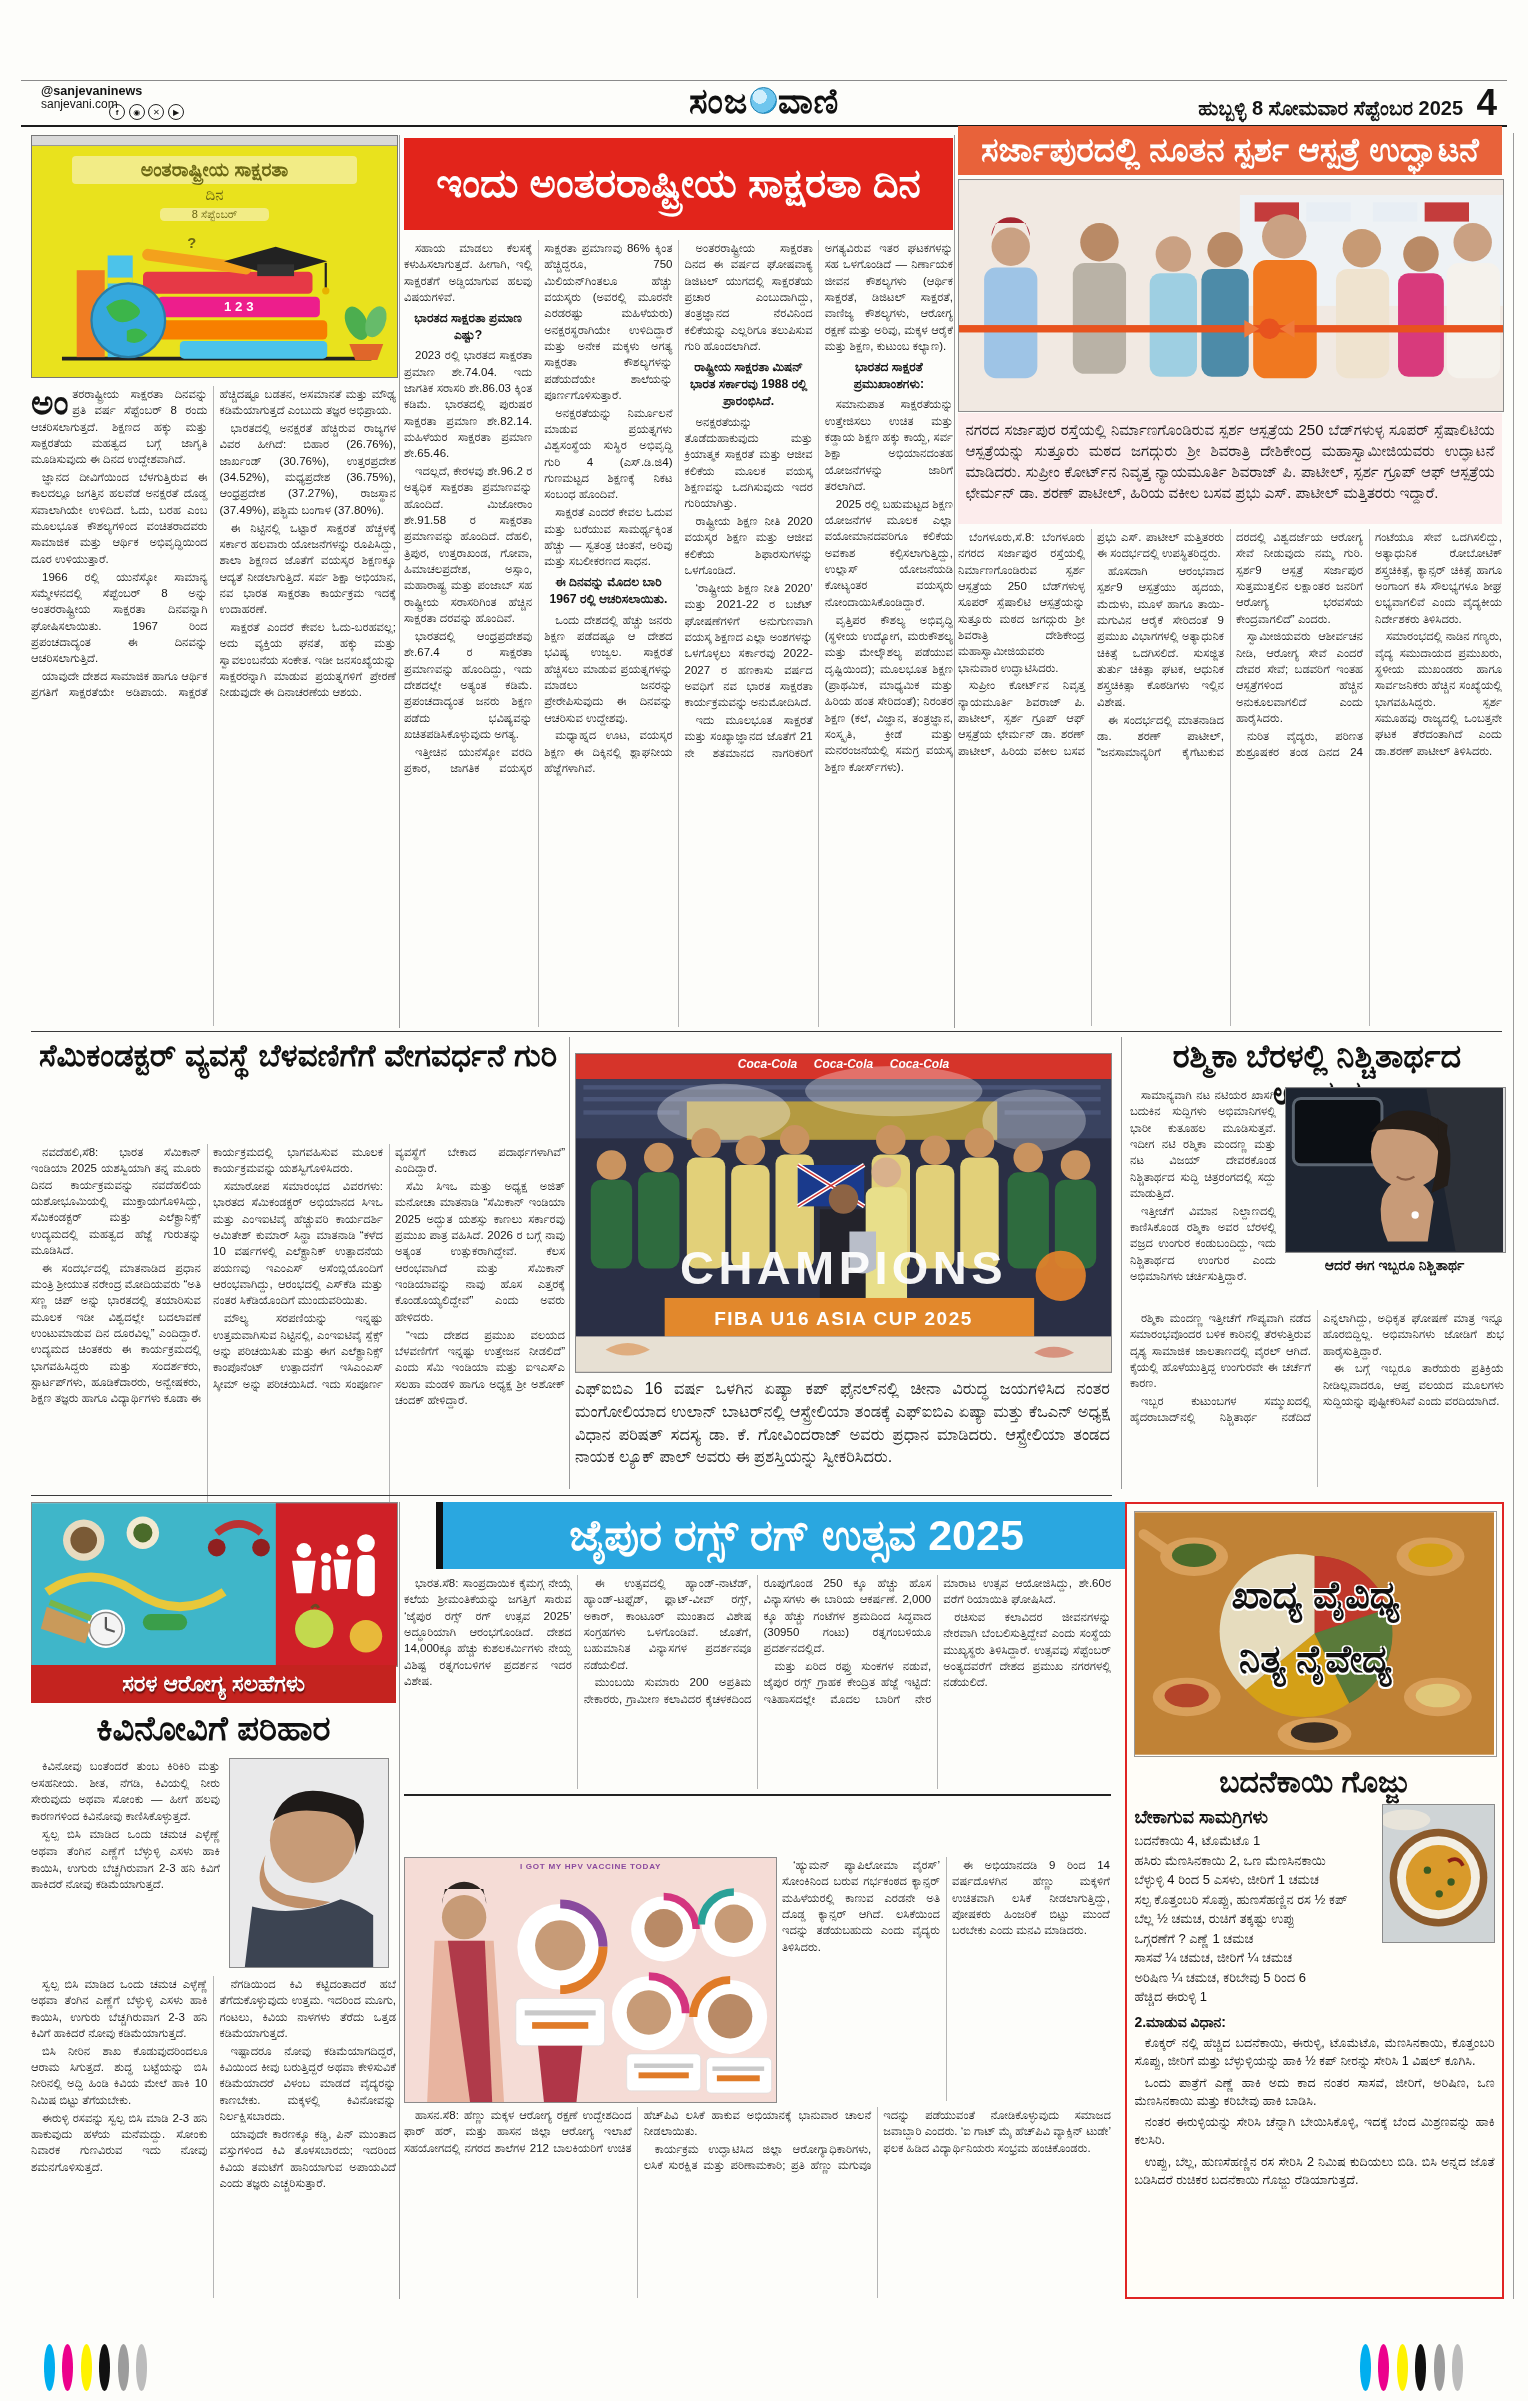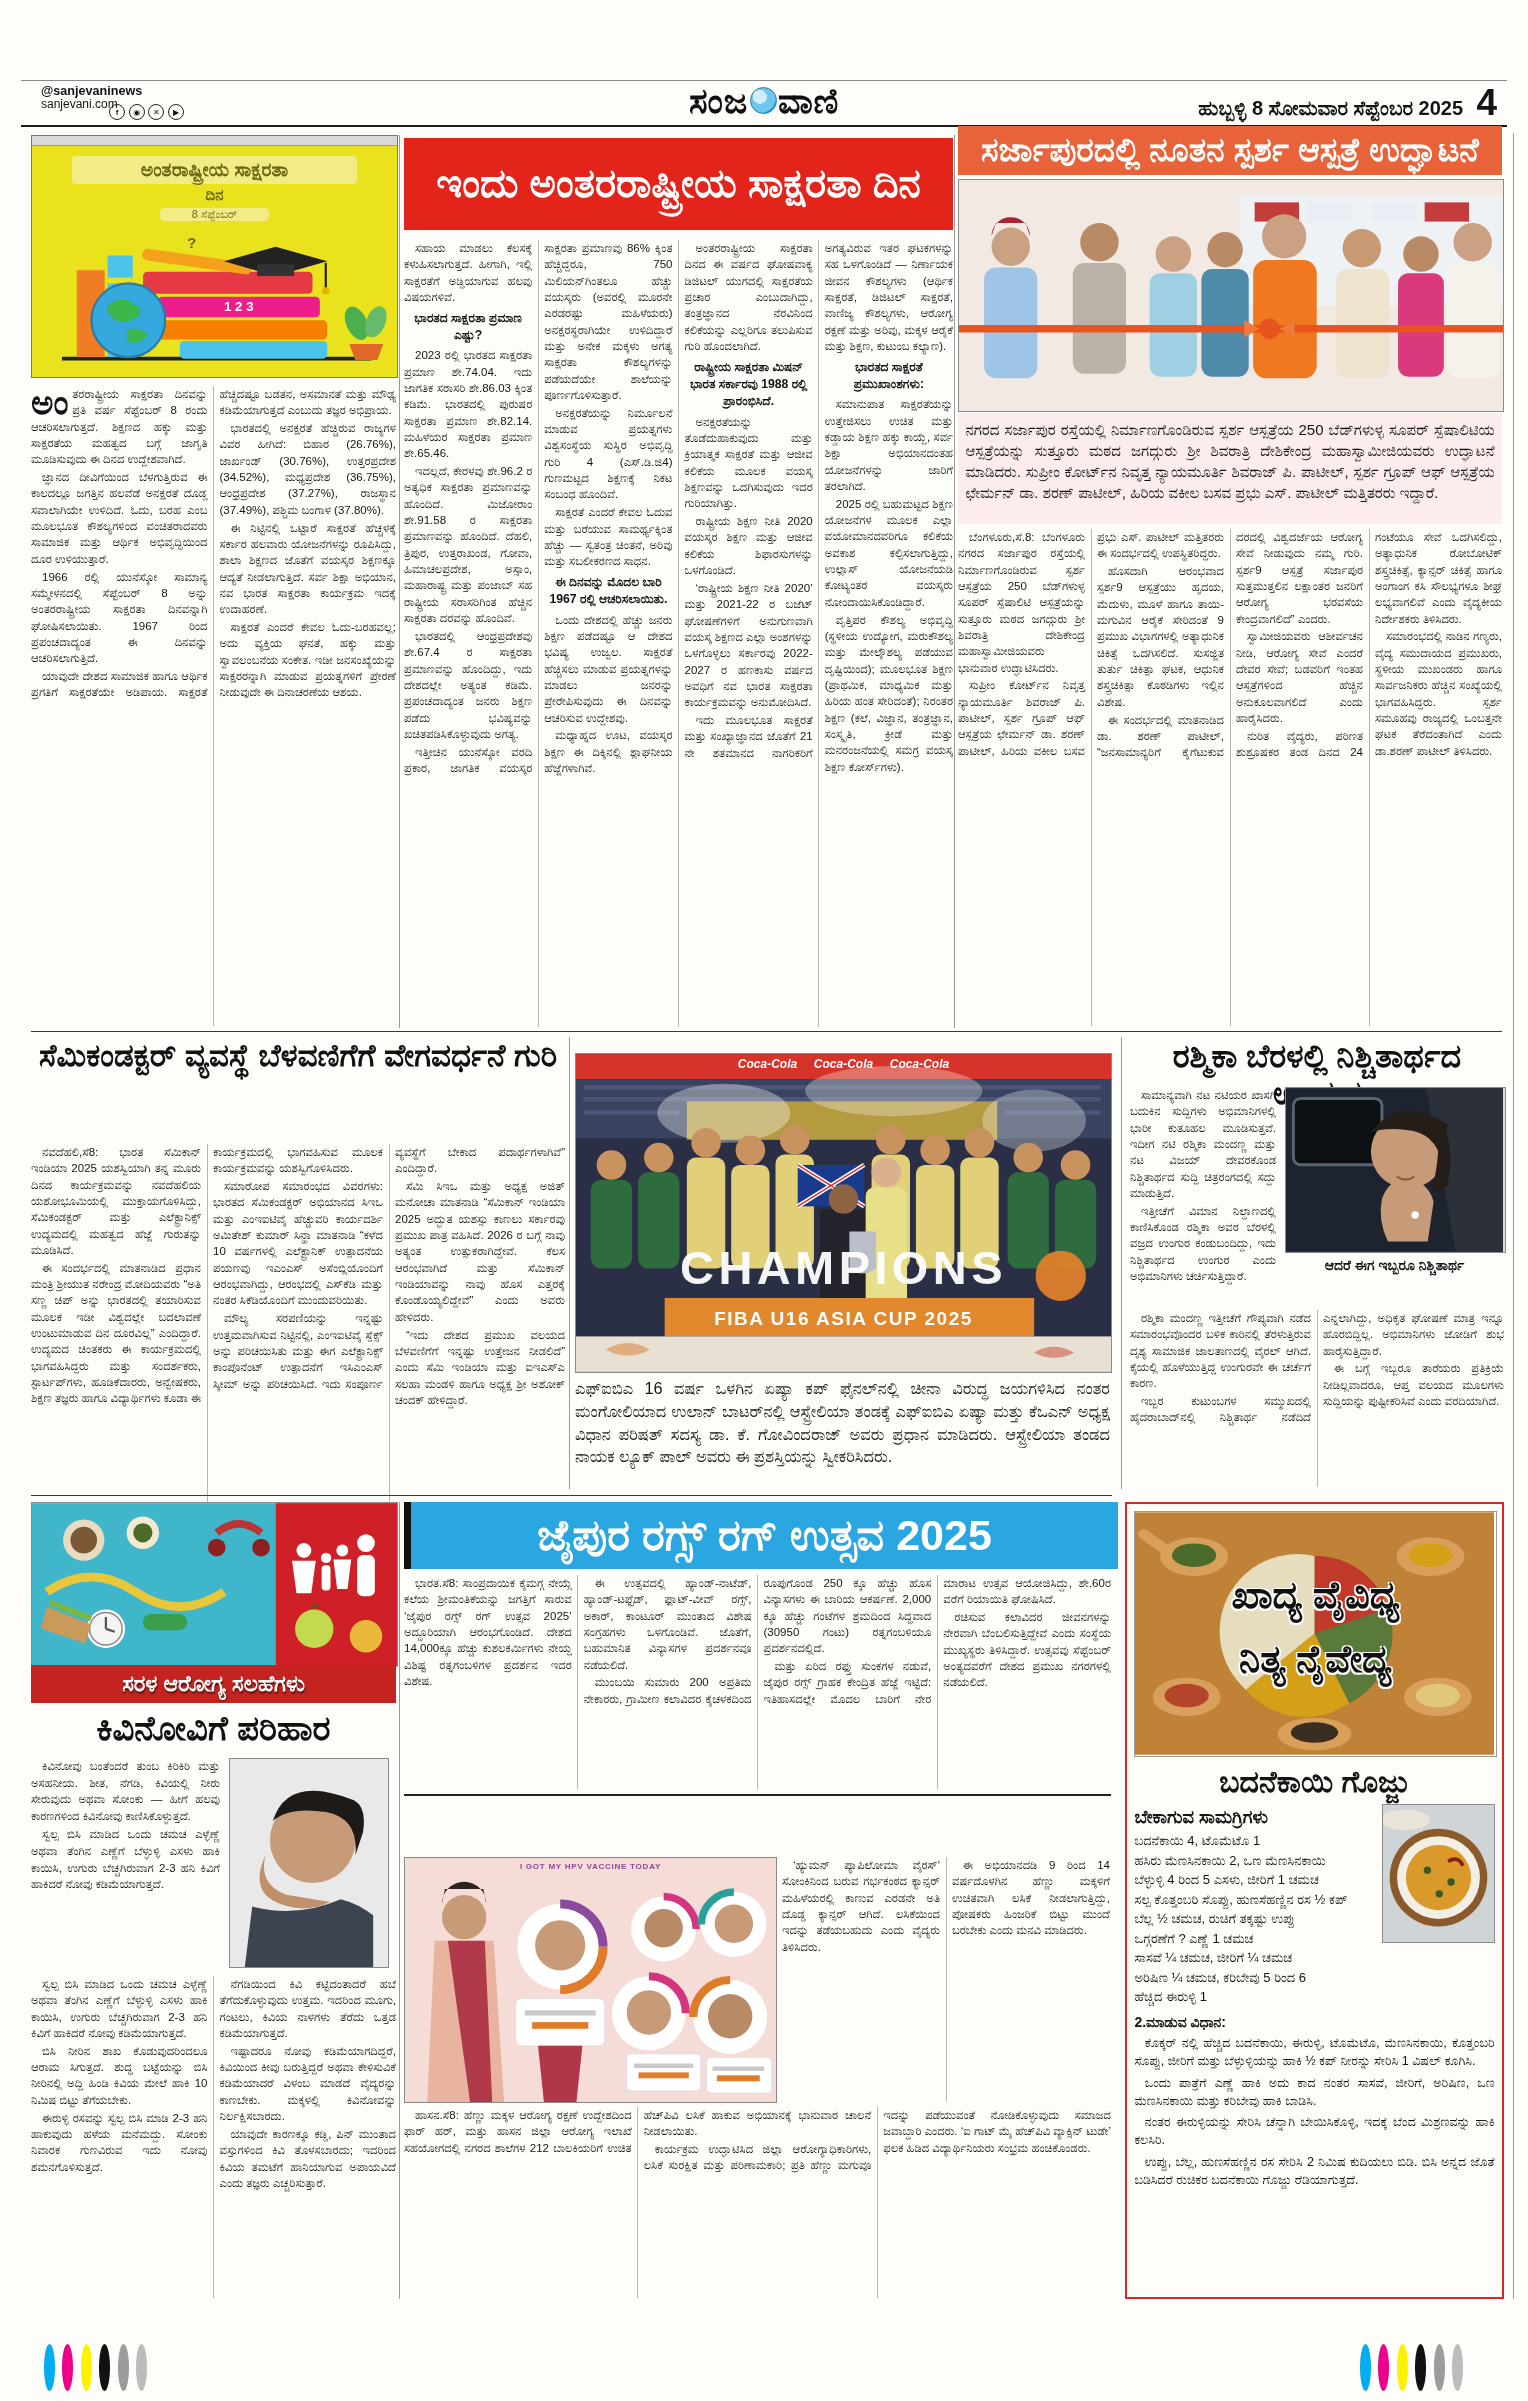--- a/index.html
+++ b/index.html
@@ -30,33 +30,33 @@
   .cols2{column-count:2}.cols3{column-count:3}.cols4{column-count:4}
   .plist{display:contents;}
   .para{margin:0 0 1.5px 0;text-indent:11px;}
   .subhead{font-weight:bold;text-align:center;font-size:12.2px;margin:4.4px 0 3px 0;break-inside:avoid;}
   .dropcap{float:left;font-size:34px;line-height:.85;font-weight:bold;margin:1.5px 3.7px 0 0;}
   .abs{position:absolute;}
   
   .banner{display:flex;align-items:center;justify-content:center;color:#fff;font-weight:bold;text-align:center;}
   .banner.red{background:#e2241b;font-size:40px;}
   .banner.orange{background:#e8623a;font-size:33px;}
-  .banner.blue{background:#2aa7e0;font-size:43px;border-left:7.4px solid #111;}
+  .banner.blue{background:#2aa7e0;font-size:43px;border-left:7.4px solid #111;margin-left:32px;}
   .banner.magenta{background:#e90f86;font-size:27px;}
   
   .photo{position:absolute;overflow:hidden;border:0.7px solid #8a8a8a;background:#ddd;}
   .caption{font-size:15px;line-height:1.4;text-align:justify;overflow:hidden;}
   .caption.pink{background:#fcecec;padding:6px 7.4px;}
   .overlay{position:absolute;color:#fff;font-weight:bold;text-align:center;width:100%;}
   
   .litbox{position:absolute;border:1.5px solid #777;background:#e9e21d;}
   .litbox .tbar{height:9px;background:#d9d9d9;border-bottom:0.7px solid #999;}
   .litbox .pill{margin:10.4px auto 0;width:78%;background:#f2ec86;border-radius:4px;text-align:center;
        font-size:19px;font-weight:bold;color:#6b6714;padding:3px 0;}
-  .litbox .l2{ text-align:center;font-size:15px;font-weight:bold;color:#6b6714;margin-top:1.5px;}
+  .litbox .l2{ text-align:center;font-size:15px;font-weight:normal;color:#6b6714;margin-top:1.5px;}
   .litbox .l3{ text-align:center;font-size:11px;color:#6b6714;background:#f2ec86;width:30%;margin:4.4px auto;border-radius:4.4px;}
   
   .recipebox{position:absolute;border:2.2px solid #e02424;background:#fffdf8;padding:7.4px;box-sizing:border-box;}
   .recipebox h2{font-size:30px;text-align:center;margin:7.4px 0 4.4px 0;}
   .ingtitle{font-weight:bold;font-size:18px;margin:3px 0;}
   .ing{font-size:13px;line-height:1.5;}
   .method-title{font-weight:bold;font-size:14px;margin:7.4px 0 3px 0;}
   .rec-par{font-size:12.6px;line-height:1.45;text-align:justify;margin:0 0 3px 0;text-indent:10.4px;}
   .spice-wrap{position:relative;width:100%;height:244px;border:0.7px solid #999;}
   .spice-overlay{position:absolute;left:0;right:0;text-align:center;font-size:38px;font-weight:bold;color:#111;

